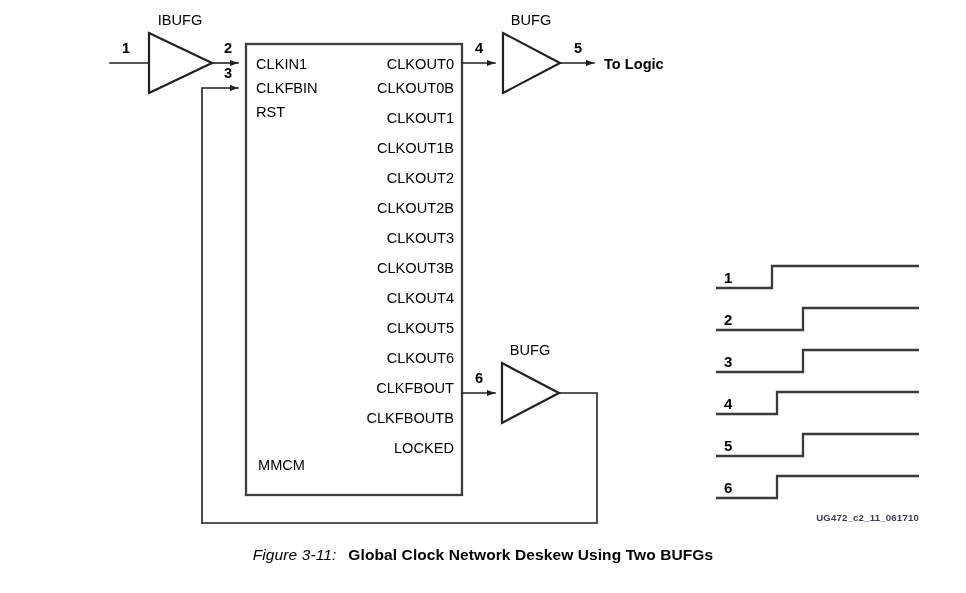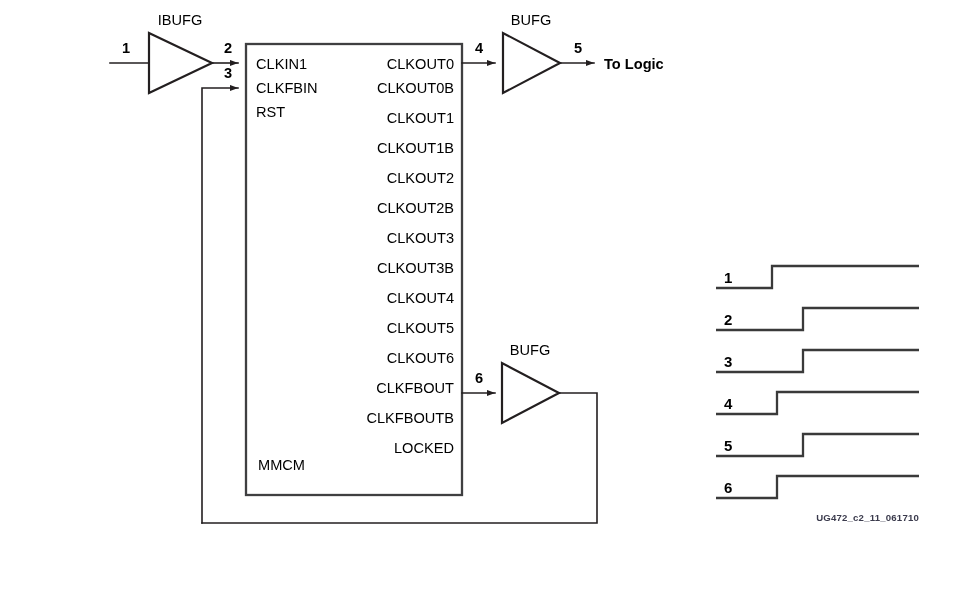--- a/index.html
+++ b/index.html
@@ -207,14 +207,17 @@
     <text class="t-wavenum" x="724" y="325" text-anchor="start">2</text>
     <text class="t-wavenum" x="724" y="367" text-anchor="start">3</text>
     <text class="t-wavenum" x="724" y="409" text-anchor="start">4</text>
     <text class="t-wavenum" x="724" y="451" text-anchor="start">5</text>
     <text class="t-wavenum" x="724" y="493" text-anchor="start">6</text>
 
     <text class="t-docid" x="919" y="521" text-anchor="end">UG472_c2_11_061710</text>
 
   </svg>
 
+  <div class="cap-wrap">
+    <span class="cap-num">Figure 3-11:</span><span class="cap-title">Global Clock Network Deskew Using Two BUFGs</span>
+  </div>
 
 </div>
 
 </body></html>

